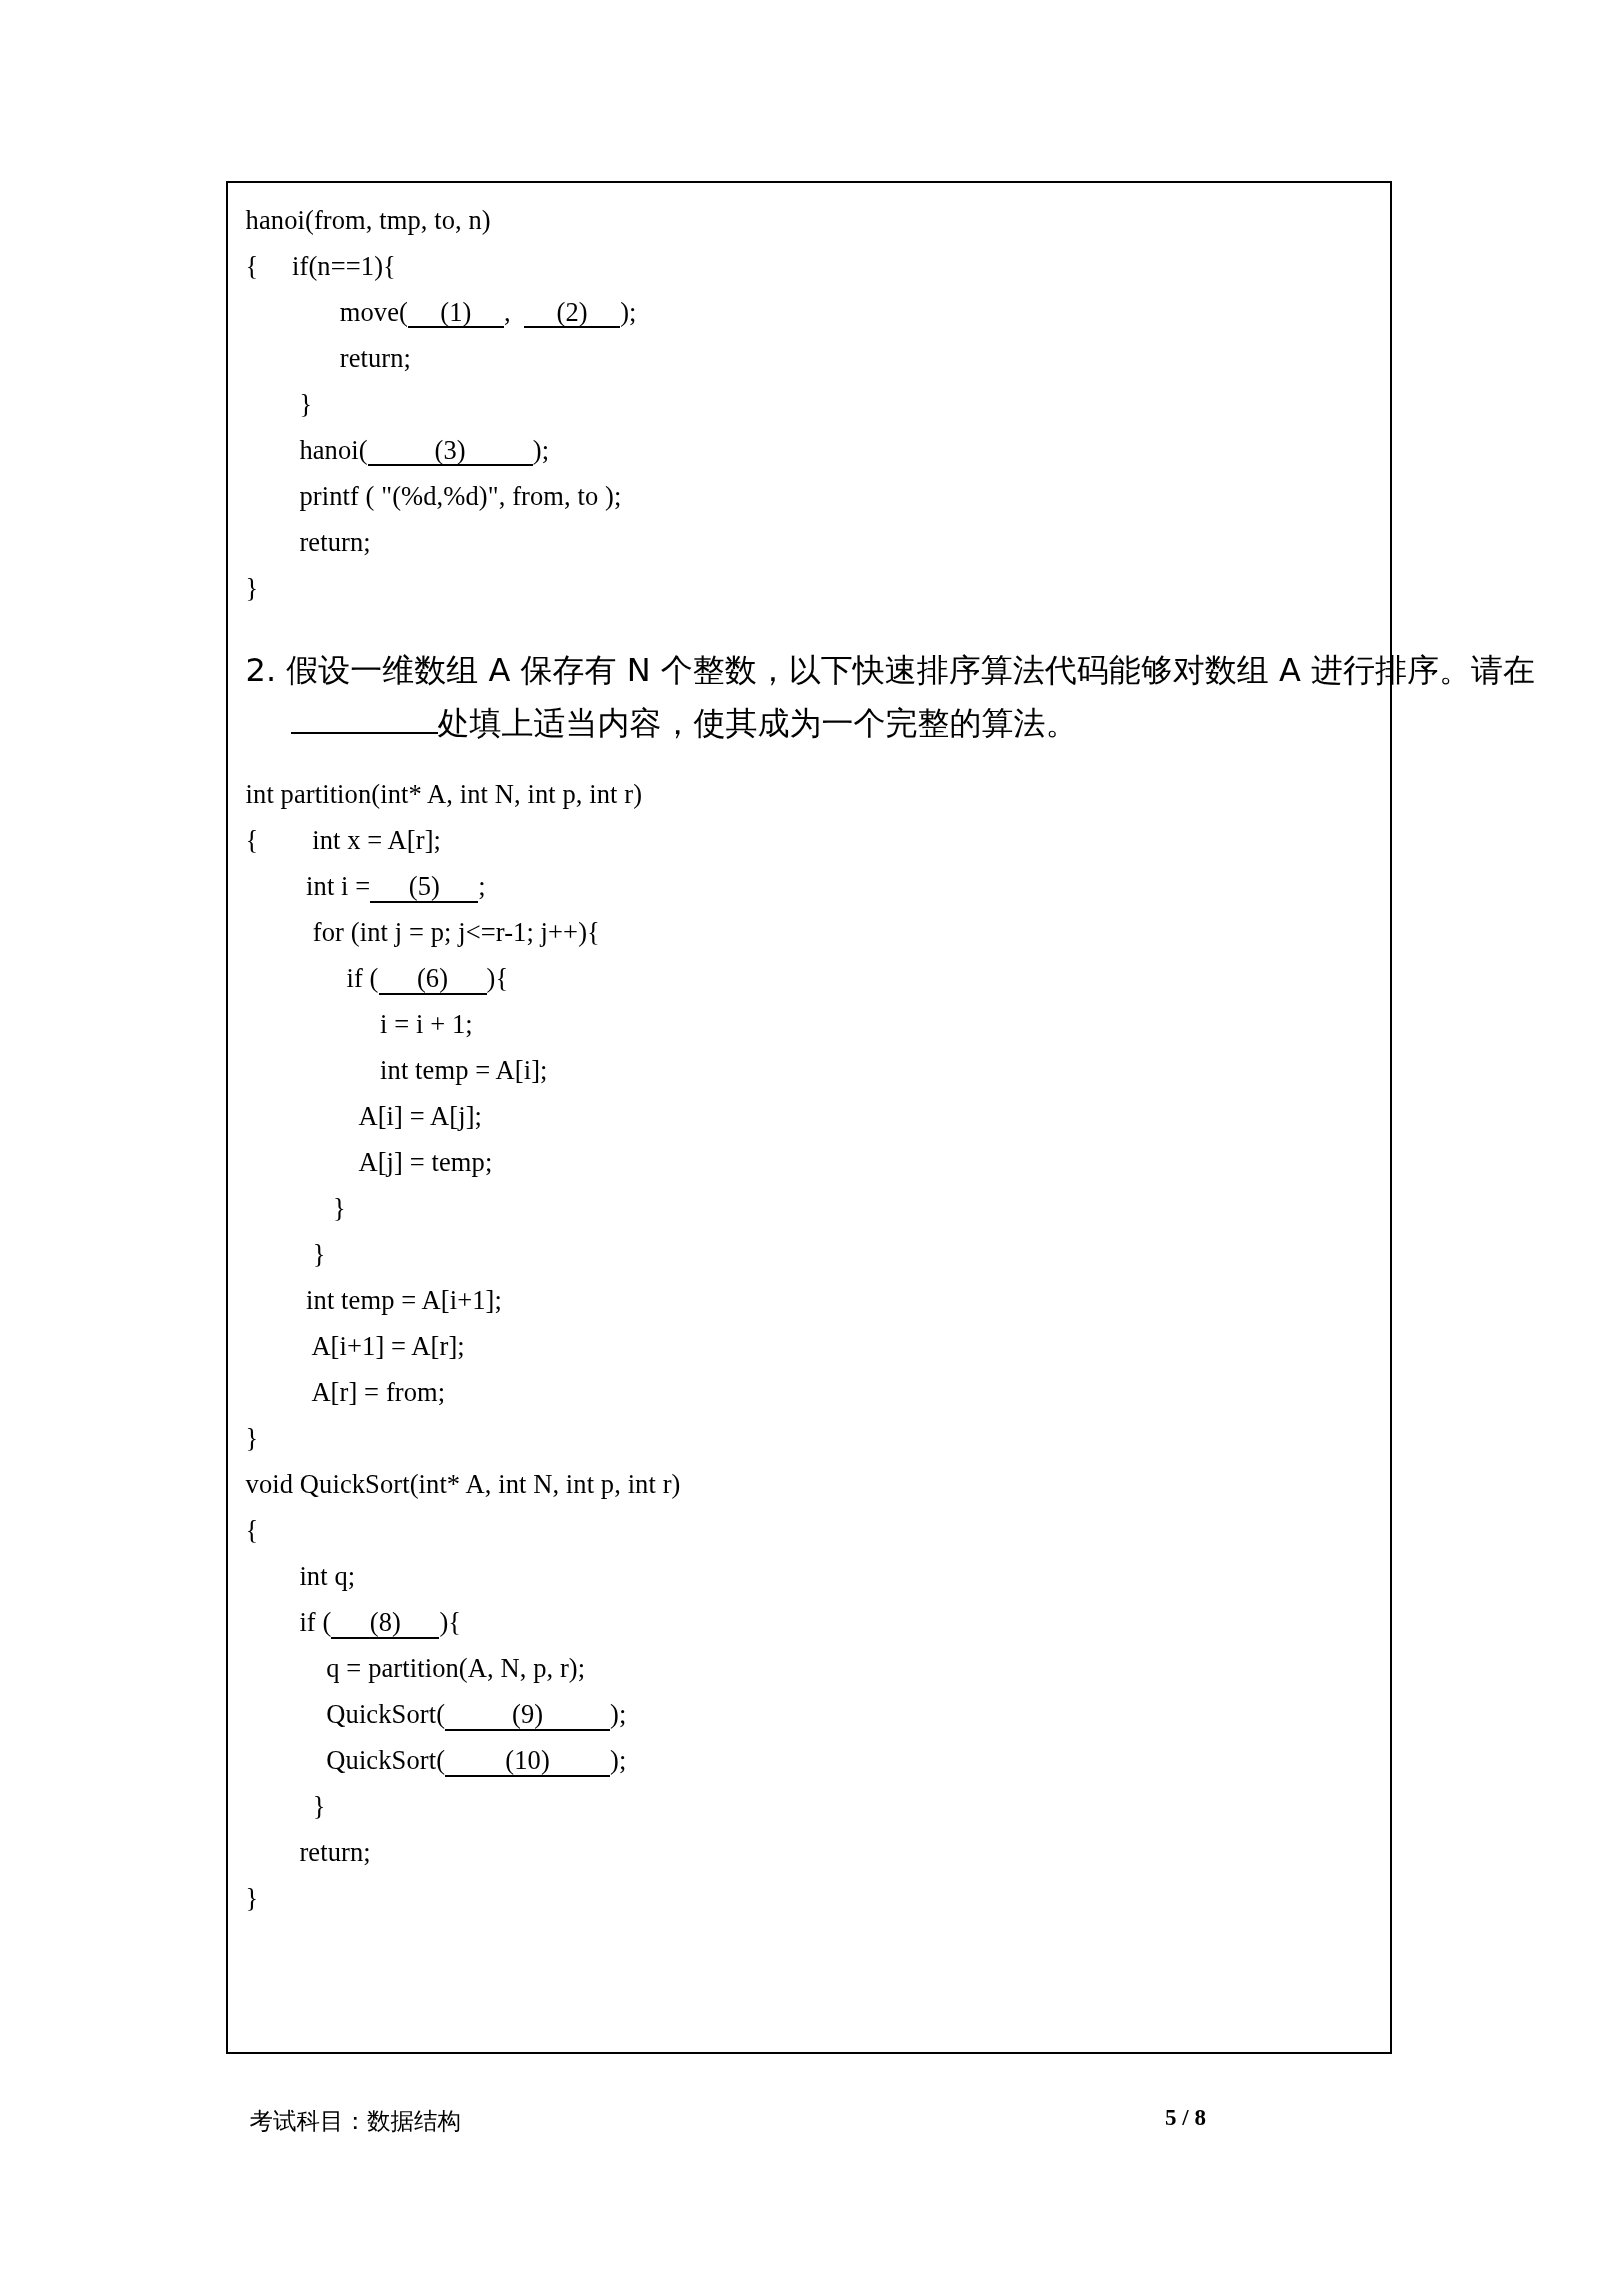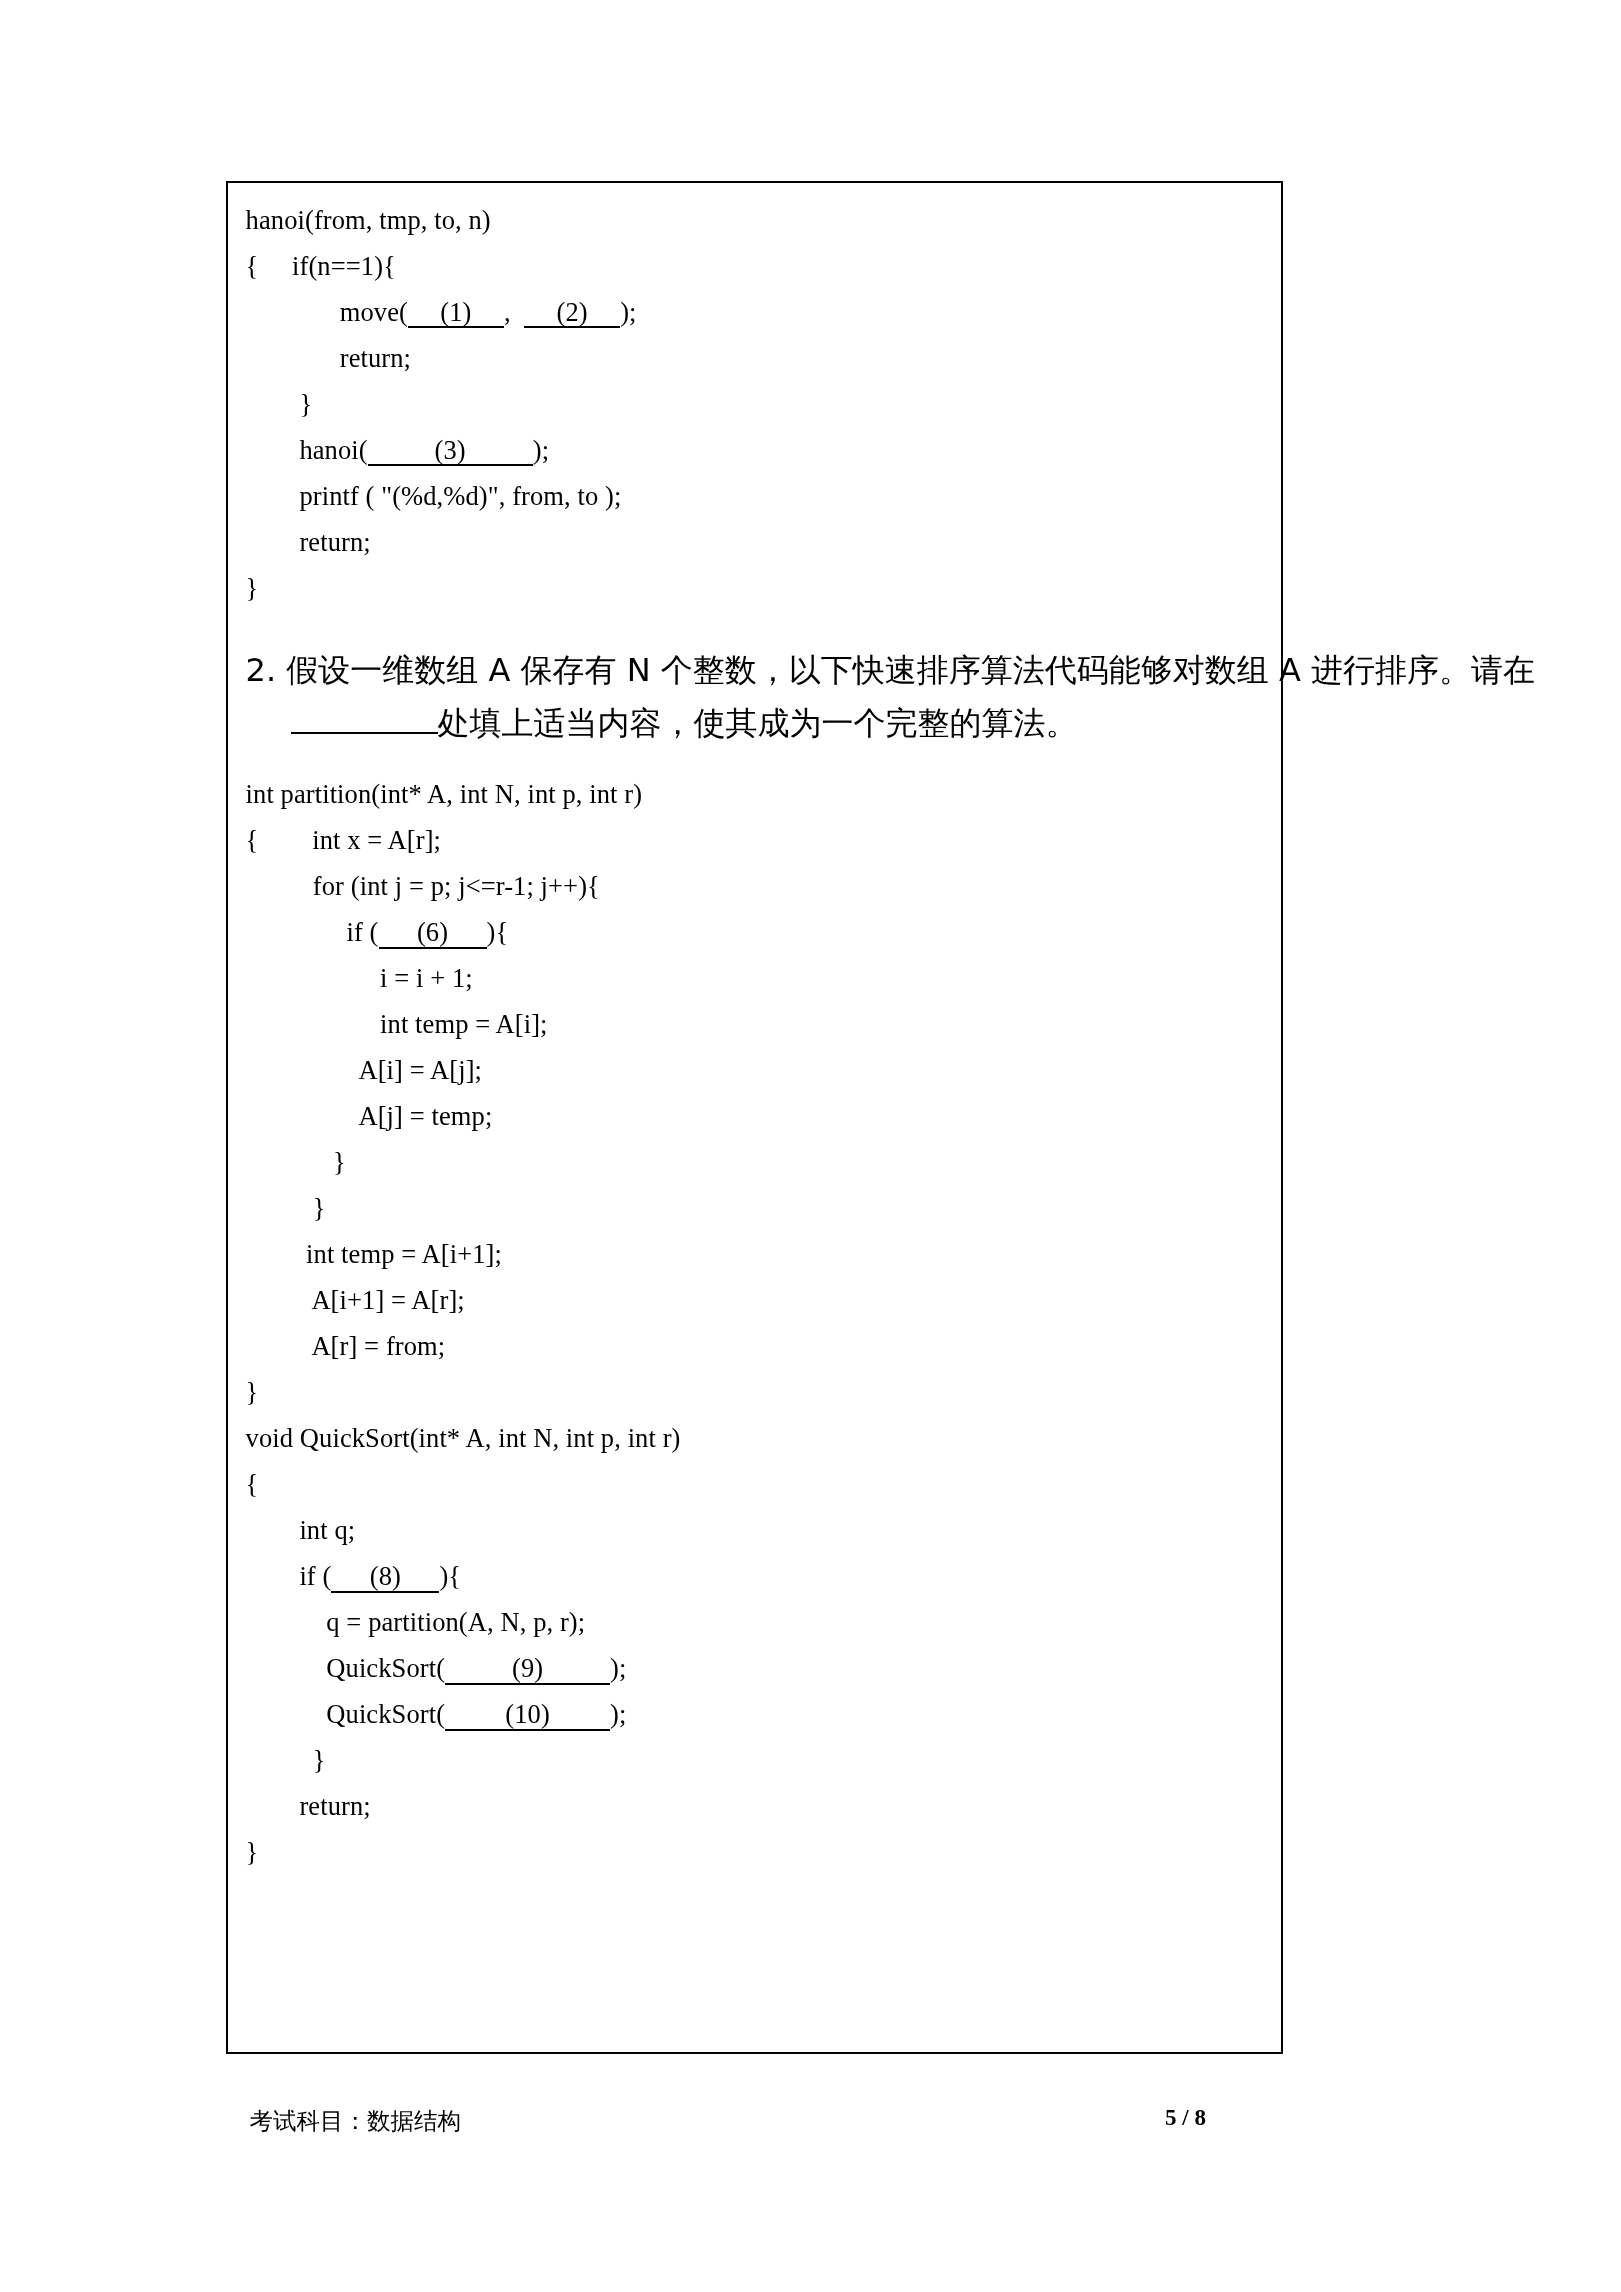--- a/index.html
+++ b/index.html
@@ -22,21 +22,21 @@
     width: 1621px;
     height: 2293px;
     background: #ffffff;
   }
 
   
   .frame {
     position: absolute;
     left: 226px;
     top: 181px;
-    width: 1057px;
+    width: 1166px;
     height: 1873px;
     border: 2.9px solid #000000;
     box-sizing: border-box;
   }
 
   .frame-inner {
     position: absolute;
     left: 0; top: 0;
     width: 100%;
     height: 100%;
@@ -146,20 +146,21 @@
       </div>
 
       <div class="spacer-sm"></div>
 
       <div>
 
         <div class="line">int partition(int* A, int N, int p, int r)</div>
 
         <div class="line">{        int x = A[r];</div>
 
+        <div class="line"><span>         int i =</span><span class="blank w-md">(5)</span><span>;</span></div>
 
         <div class="line">          for (int j = p; j&lt;=r-1; j++){</div>
 
         <div class="line"><span>               if (</span><span class="blank w-md">(6)</span><span>){</span></div>
 
         <div class="line">                    i = i + 1;</div>
 
         <div class="line">                    int temp = A[i];</div>
 
         <div class="line">                 A[i] = A[j];</div>

